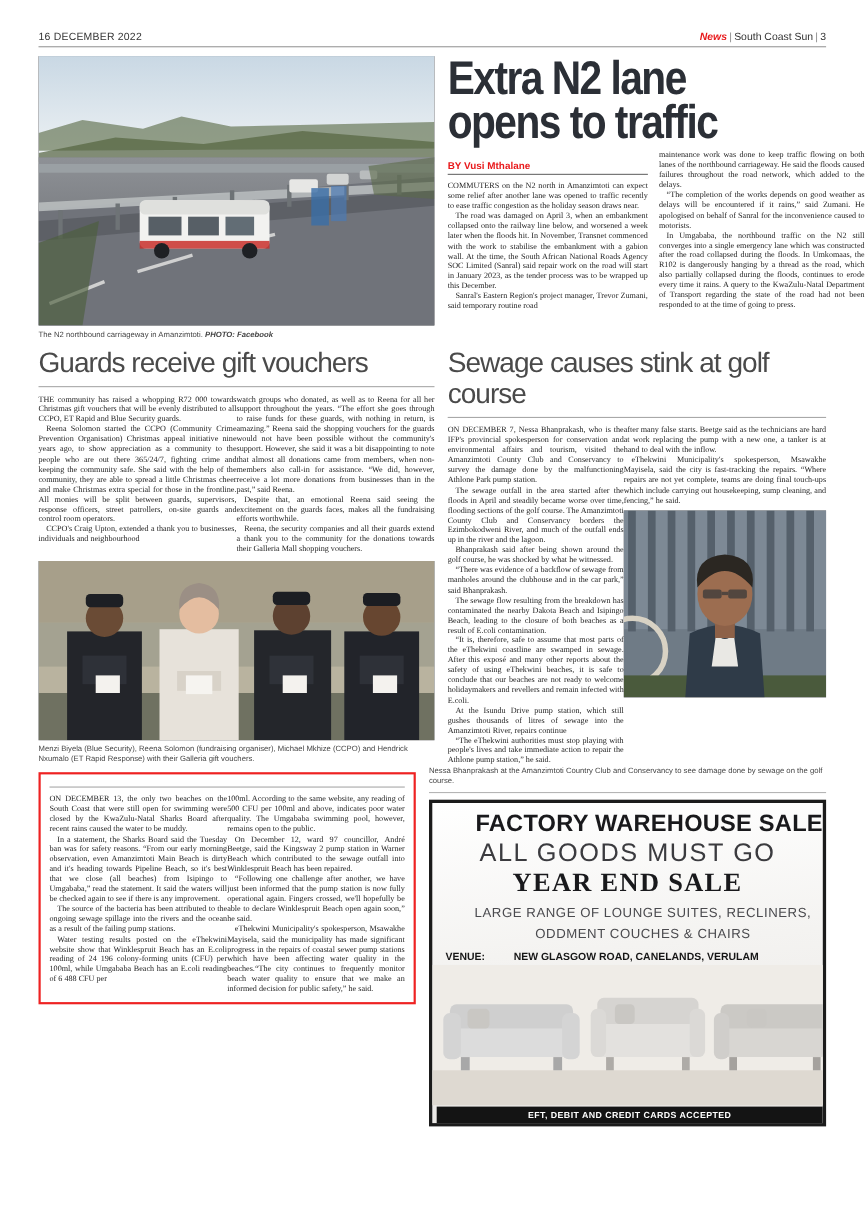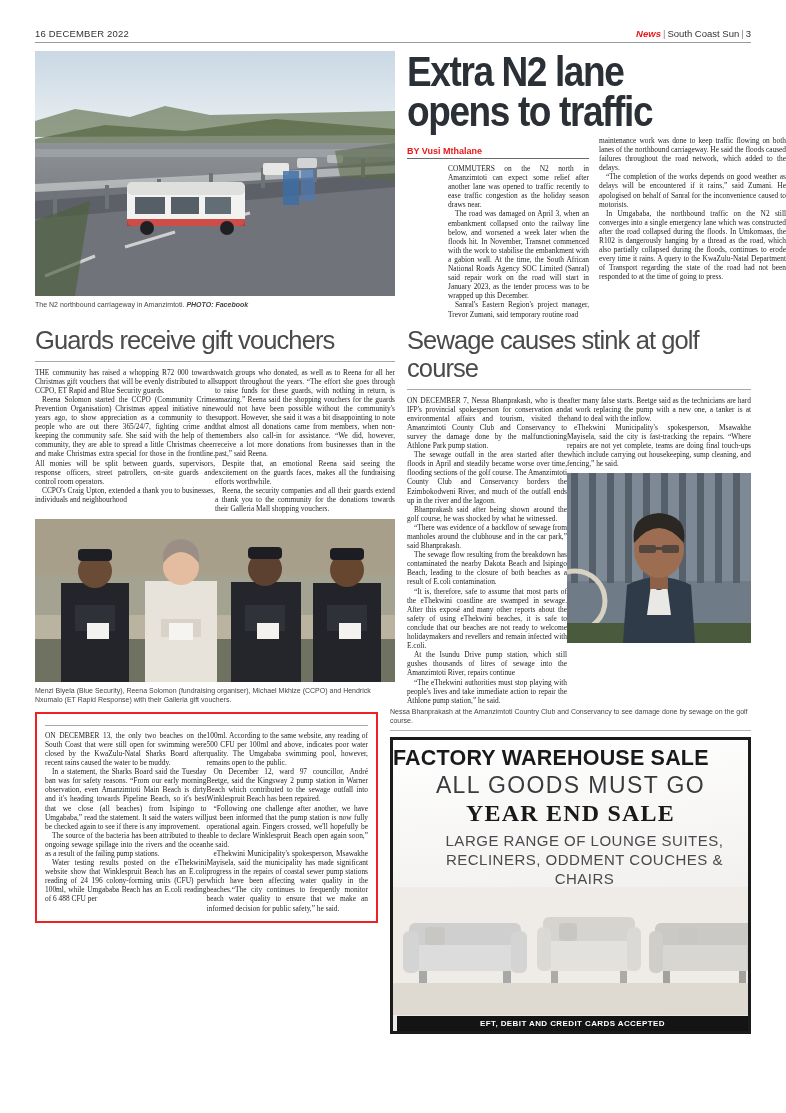--- a/index.html
+++ b/index.html
@@ -67,26 +67,26 @@
   
   .boxed { border: 2px solid #ee2222; padding: 7px 8px 8px 8px; margin-top: 5px; }
   .boxed .head-section { font-size: 19.5px; line-height:22px; letter-spacing:-.6px; }
   .boxed .sect-rule { margin-top:4px; margin-bottom:5px; }
 
   
   .advert { border: 3px solid #1b1b1b; margin-top: 6px; position:relative;
     background: linear-gradient(175deg,#ffffff 0%,#f4f3f1 45%,#e9e7e4 100%);
     padding: 6px 0 0 0; overflow:hidden; height: 297px; }
   .ad-l1 { font-family:"Liberation Sans", sans-serif; font-weight:bold; font-size:21.5px;
-    text-align:left; color:#19191c; letter-spacing:.2px; }
+    text-align:right; color:#19191c; letter-spacing:.2px; }
   .ad-l2 { font-family:"Liberation Sans", sans-serif; font-weight:normal; font-size:23px;
     text-align:center; color:#3b3b3f; letter-spacing:1.4px; margin-top:1px; }
   .ad-l3 { font-family:Liberation Serif, serif; font-weight:bold; font-size:24px;
     text-align:center; color:#19191c; letter-spacing:1.2px; margin-top:1px; }
-  .ad-l4 { font-family:"Liberation Sans", sans-serif; font-size:15px; text-align:center;
+  .ad-l4 { font-family:"Liberation Sans", sans-serif; font-size:12px; text-align:center;
     color:#4a4a4e; letter-spacing:.5px; margin-top:4px; line-height:19px;padding-left:28px; }
   .ad-details { font-family:"Liberation Sans", sans-serif; font-size:9.5px; color:#161616;
     margin-top:6px; padding:0 12px; }
   .ad-row { display:flex; margin-bottom:2px; }
   .ad-key { width:62px; font-weight:bold; }
   .ad-val { font-weight:bold; }
   .ad-val .lt { font-weight:normal; }
   .ad-sofa { position:absolute; left:0; right:0; bottom:16px; height:128px; }
   .ad-footer { position:absolute; left:4px; right:0; bottom:0; height:15px;
     background:#141414; color:#fff; font-family:"Liberation Sans", sans-serif;
@@ -180,21 +180,21 @@
 
     <div class="top-right">
       <div class="head-xl">
         <div>Extra N2 lane</div>
         <div>opens to traffic</div>
       </div>
       <div style="display:flex; gap:10px; margin-top:5px;">
         <div style="width:182px;">
           <div class="byline">BY Vusi Mthalane</div>
           <div class="byline-rule"></div>
-          <div class="body-text" style="margin-top:5px;margin-left:41px;">
+          <div class="body-text" style="margin-top:5px;">
             <p class="first">COMMUTERS on the N2 north in Amanzimtoti can expect some relief after another lane was opened to traffic recently to ease traffic congestion as the holiday season draws near.</p>
             <p>The road was damaged on April 3, when an embankment collapsed onto the railway line below, and worsened a week later when the floods hit. In November, Transnet commenced with the work to stabilise the embankment with a gabion wall. At the time, the South African National Roads Agency SOC Limited (Sanral) said repair work on the road will start in January 2023, as the tender process was to be wrapped up this December.</p>
             <p>Sanral's Eastern Region's project manager, Trevor Zumani, said temporary routine road</p>
           </div>
         </div>
         <div style="width:187px;">
           <div class="body-text">
             <p class="first">maintenance work was done to keep traffic flowing on both lanes of the northbound carriageway. He said the floods caused failures throughout the road network, which added to the delays.</p>
             <p>“The completion of the works depends on good weather as delays will be encountered if it rains,” said Zumani. He apologised on behalf of Sanral for the inconvenience caused to motorists.</p>
             <p>In Umgababa, the northbound traffic on the N2 still converges into a single emergency lane which was constructed after the road collapsed during the floods. In Umkomaas, the R102 is dangerously hanging by a thread as the road, which also partially collapsed during the floods, continues to erode every time it rains. A query to the KwaZulu-Natal Department of Transport regarding the state of the road had not been responded to at the time of going to press.</p>

